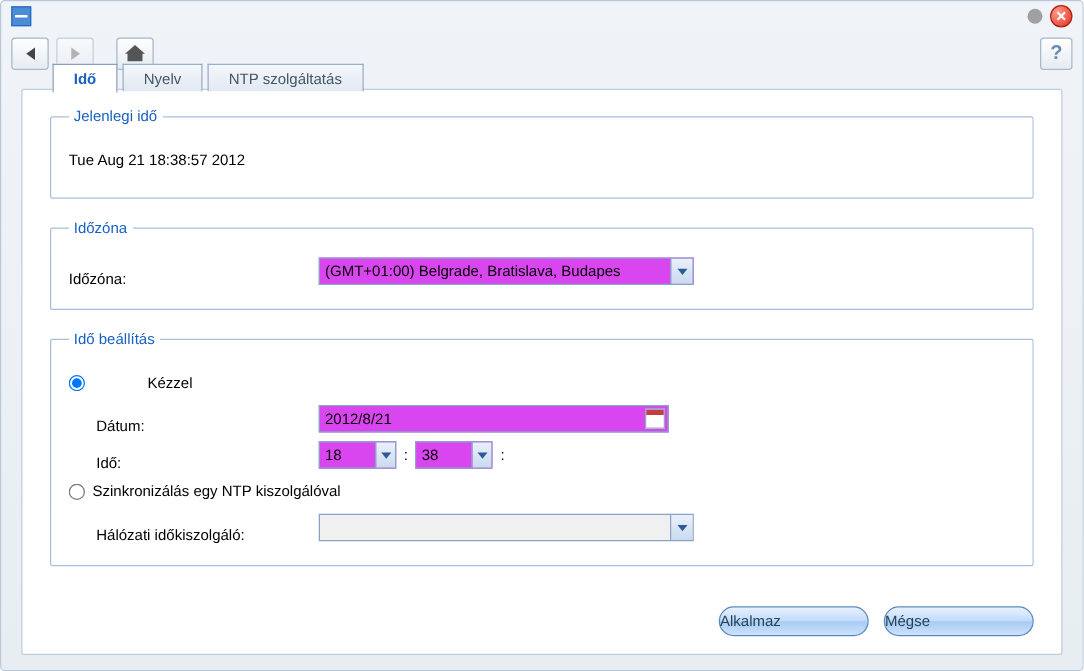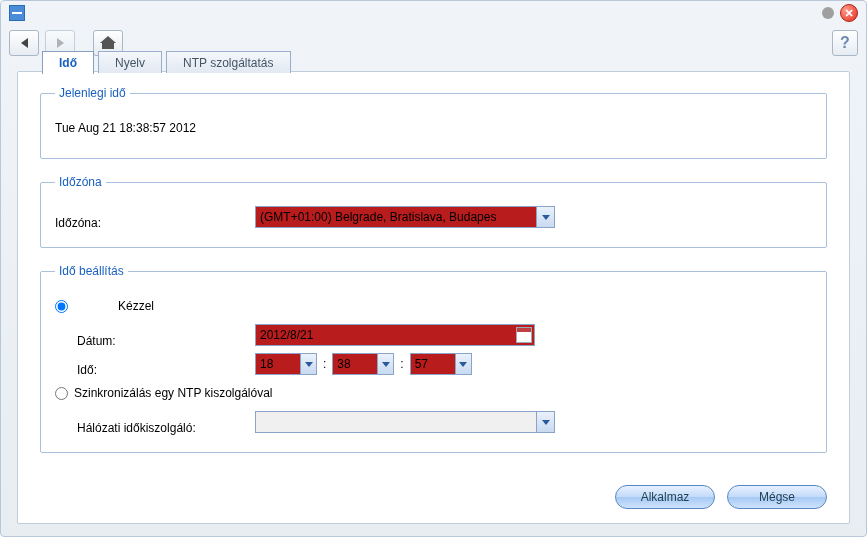--- a/index.html
+++ b/index.html
@@ -19,34 +19,34 @@
   .tabs { position:absolute; top:-21px; left:24px; display:flex; }
   .tab { height:22px; border:1px solid #98aecc; border-bottom:none; background:linear-gradient(#f4f7fb,#e2e9f2); padding:0 16px; display:flex; align-items:center; margin-right:4px; color:#456; cursor:pointer; position:relative;}
   .tab.active { background:#fff; color:#1860c0; font-weight:bold; border-color:#88a0c0; z-index:2; height:23px;}
   .tab.active::after{content:'';position:absolute;left:0;right:0;bottom:-1px;height:2px;background:#fff;}
   .panel-body { position:absolute; inset:14px 22px 56px 22px; overflow:hidden;}
   fieldset { border:1px solid #a8c0dc; border-radius:2px; padding:12px 14px 14px 14px; margin:0 0 16px 0;}
   legend { color:#1860c0; font-weight:normal; padding:0 4px;}
   .row { display:flex; align-items:center; min-height:26px; margin:3px 0;}
   .label-col { width:200px;margin-top:12px; }
   .indent { margin-left:22px; }
-  .text-input, .combo, .time-sel { height:22px; border:1px solid #8aa4c8; background:#b91c1c; padding:0 4px; }
+  .text-input, .combo, .time-sel { height:22px; border:1px solid #8aa4c8; background:#d946ef; padding:0 4px; }
   .combo { width:300px; display:flex; align-items:center; position:relative; cursor:pointer;}
   .combo.disabled { background:#f0f0f0; color:#999; cursor:default;}
   .combo .arrow-btn { position:absolute; right:0; top:0; bottom:0; width:18px; border-left:1px solid #8aa4c8; background:linear-gradient(#eaf1fb,#c9daf0); display:flex; align-items:center; justify-content:center;}
   .arrow-down { width:0;height:0;border-left:4px solid transparent;border-right:4px solid transparent;border-top:5px solid #2a5a9a;}
   .date-input { width:280px; position:relative; display:flex; align-items:center;}
   .date-input .cal-btn { position:absolute; right:2px; top:2px; width:16px; height:16px; border:1px solid #9ab; background:#fff; display:flex;flex-direction:column;}
   .date-input .cal-btn::before{content:'';height:4px;background:#c04040;}
   .time-sel { width:62px; display:flex; align-items:center; position:relative; cursor:pointer;}
   .time-sel .arrow-btn { position:absolute; right:0; top:0; bottom:0; width:16px; border-left:1px solid #8aa4c8; background:linear-gradient(#eaf1fb,#c9daf0); display:flex;align-items:center;justify-content:center;}
   .colon { margin:0 6px; }
   .push-btn { height:22px; border:1px solid #8aa4c8; background:linear-gradient(#fefefe,#e6ecf2); border-radius:2px; padding:0 10px; cursor:pointer; color:#999;}
   .footer { position:absolute; right:22px; bottom:14px; display:flex; gap:12px; }
-  .action-btn { width:100px; height:24px; border:1px solid #5a88c0; border-radius:12px; background:linear-gradient(#e8f1ff 0%, #c3dbfa 48%, #a8caf4 52%, #cde2fc 100%); color:#245; display:flex; align-items:center; justify-content:center; cursor:pointer;margin-top:24px;}
+  .action-btn { width:120px; height:24px; border:1px solid #5a88c0; border-radius:12px; background:linear-gradient(#e8f1ff 0%, #c3dbfa 48%, #a8caf4 52%, #cde2fc 100%); color:#245; display:flex; align-items:center; cursor:pointer;margin-top:24px;}
   input[type=radio]{margin:0 6px 0 0;}
   .arrow-left{width:0;height:0;border-top:5px solid transparent;border-bottom:5px solid transparent;border-right:7px solid #444;}
   .arrow-right{width:0;height:0;border-top:5px solid transparent;border-bottom:5px solid transparent;border-left:7px solid #888;}
   .home-ico{position:relative;width:14px;height:12px;}
   .home-ico::before{content:'';position:absolute;left:1px;top:5px;width:12px;height:7px;background:#555;}
   .home-ico::after{content:'';position:absolute;left:-1px;top:-1px;width:0;height:0;border-left:8px solid transparent;border-right:8px solid transparent;border-bottom:7px solid #555;}
 </style>
 </head>
 <body>
 
@@ -135,26 +135,20 @@
               </div>
           </div>
           <span class="colon">:</span>
           <div class="time-sel">
             <span>38</span>
             <div class="arrow-btn">
                 <div class="arrow-down"></div>
               </div>
           </div>
           <span class="colon">:</span>
-          <div class="time-sel">
-            <span>57</span>
-            <div class="arrow-btn">
-                <div class="arrow-down"></div>
-              </div>
-          </div>
         </div>
 
         <div class="row">
           <label style="display:flex;align-items:center;">
             <input type="radio" name="mode" style="">
             <span>Szinkronizálás egy NTP kiszolgálóval</span>
           </label>
         </div>
 
         <div class="row indent">

